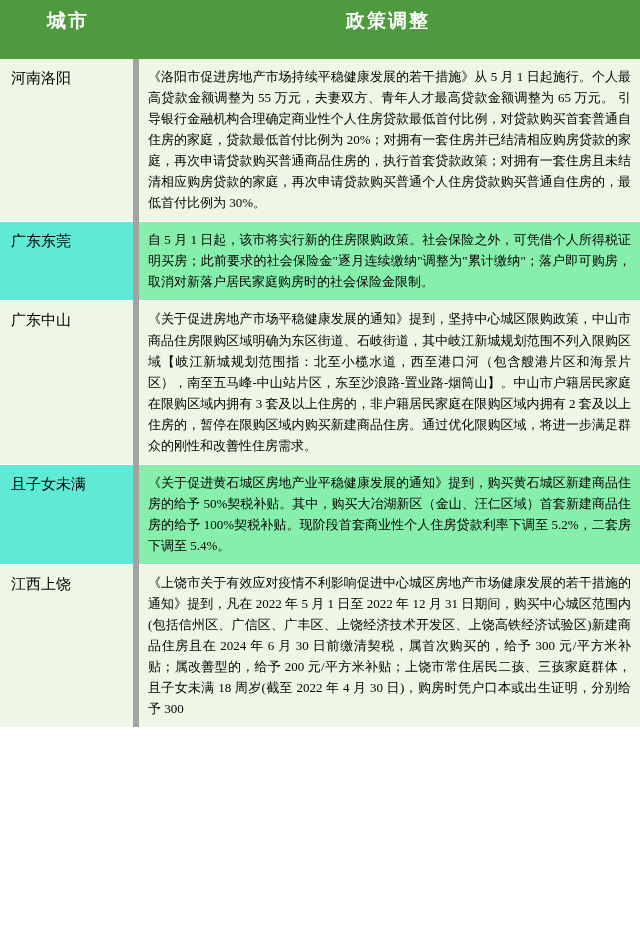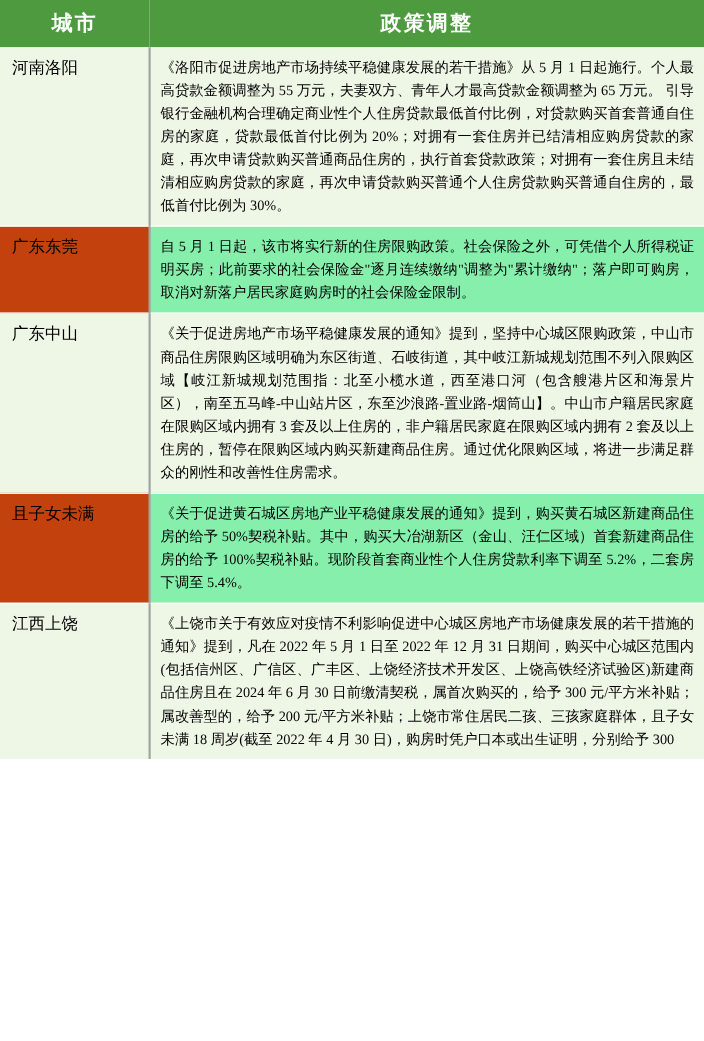--- a/index.html
+++ b/index.html
@@ -17,45 +17,45 @@
   #table col.c-city { width: 136px; }
   #table col.c-policy { width: 504px; }
 
   thead th {
     background: #4e9a3f;
     color: #ffffff;
     font-family: "Liberation Sans", "DejaVu Sans", sans-serif;
     font-weight: bold;
     font-size: 19px;
     letter-spacing: 2px;
-    padding: 8px 0 9px 0;
+    padding: 8px 0 25px 0;
     text-align: center;
     border: none;
   }
   thead th.th-city { }
   thead th.th-policy { }
 
   tbody td {
     vertical-align: top;
     font-size: 13px;
     line-height: 1.62;
     color: #000000;
     padding: 7px 9px 8px 9px;
     border-bottom: 1px solid #ffffff;
   }
   tbody td.city {
     text-align: left;
     white-space: nowrap;
     font-size: 15px;
     padding-left: 11px;
-    border-right: 2px solid #a3a3a3;
+    border-right: 6px solid #a3a3a3;
   }
   tbody tr.odd td { background: #eef6e6; }
   tbody tr.even td { background: #86efac; }
-  tbody tr.even td.city { background: #c2410c; font-family: Liberation Serif, serif; }
+  tbody tr.even td.city { background: #5eead4; font-family: Liberation Serif, serif; }
   tbody tr td.policy { text-align: justify; text-justify: inter-ideograph; }
 
   
   tbody tr:last-child td { border-bottom: none; }
 </style>
 </head>
 <body>
 
 <table id="table">
   <colgroup>

